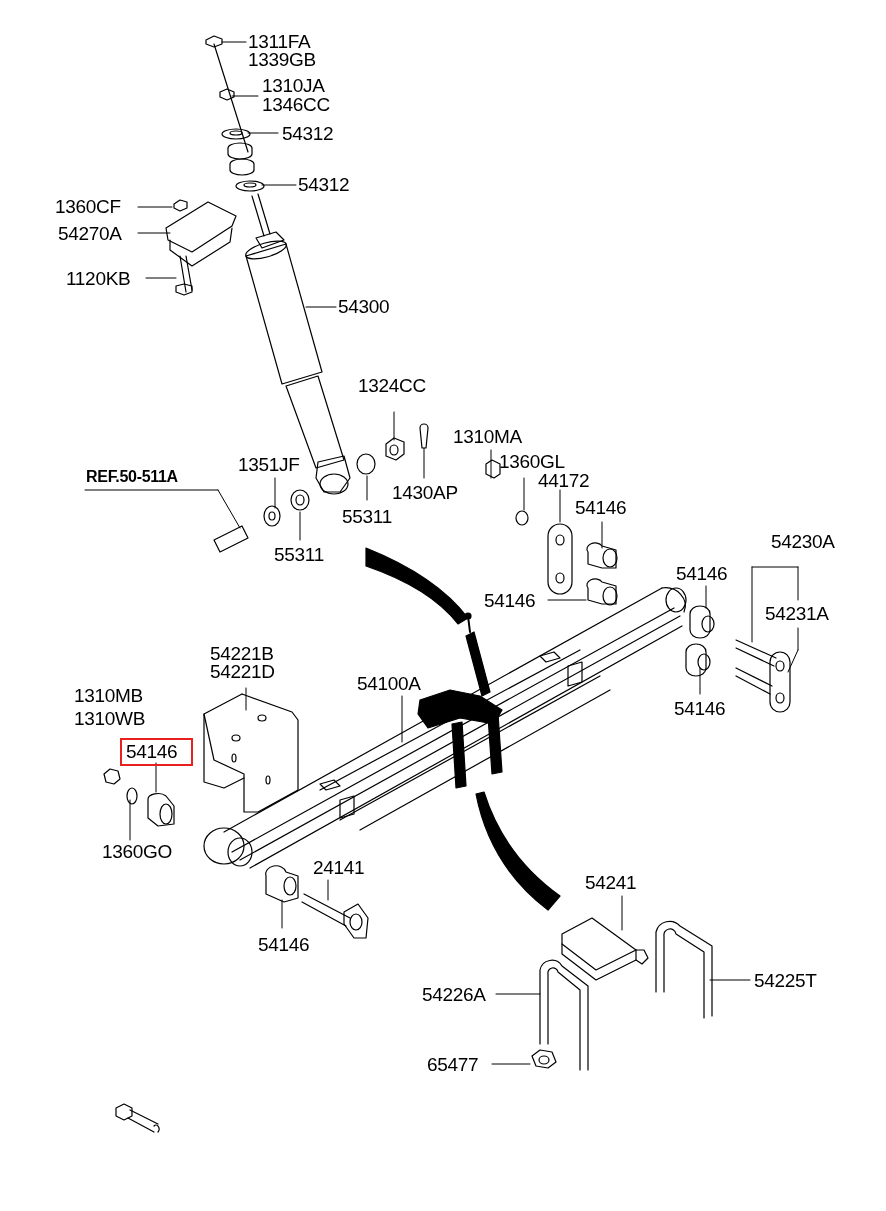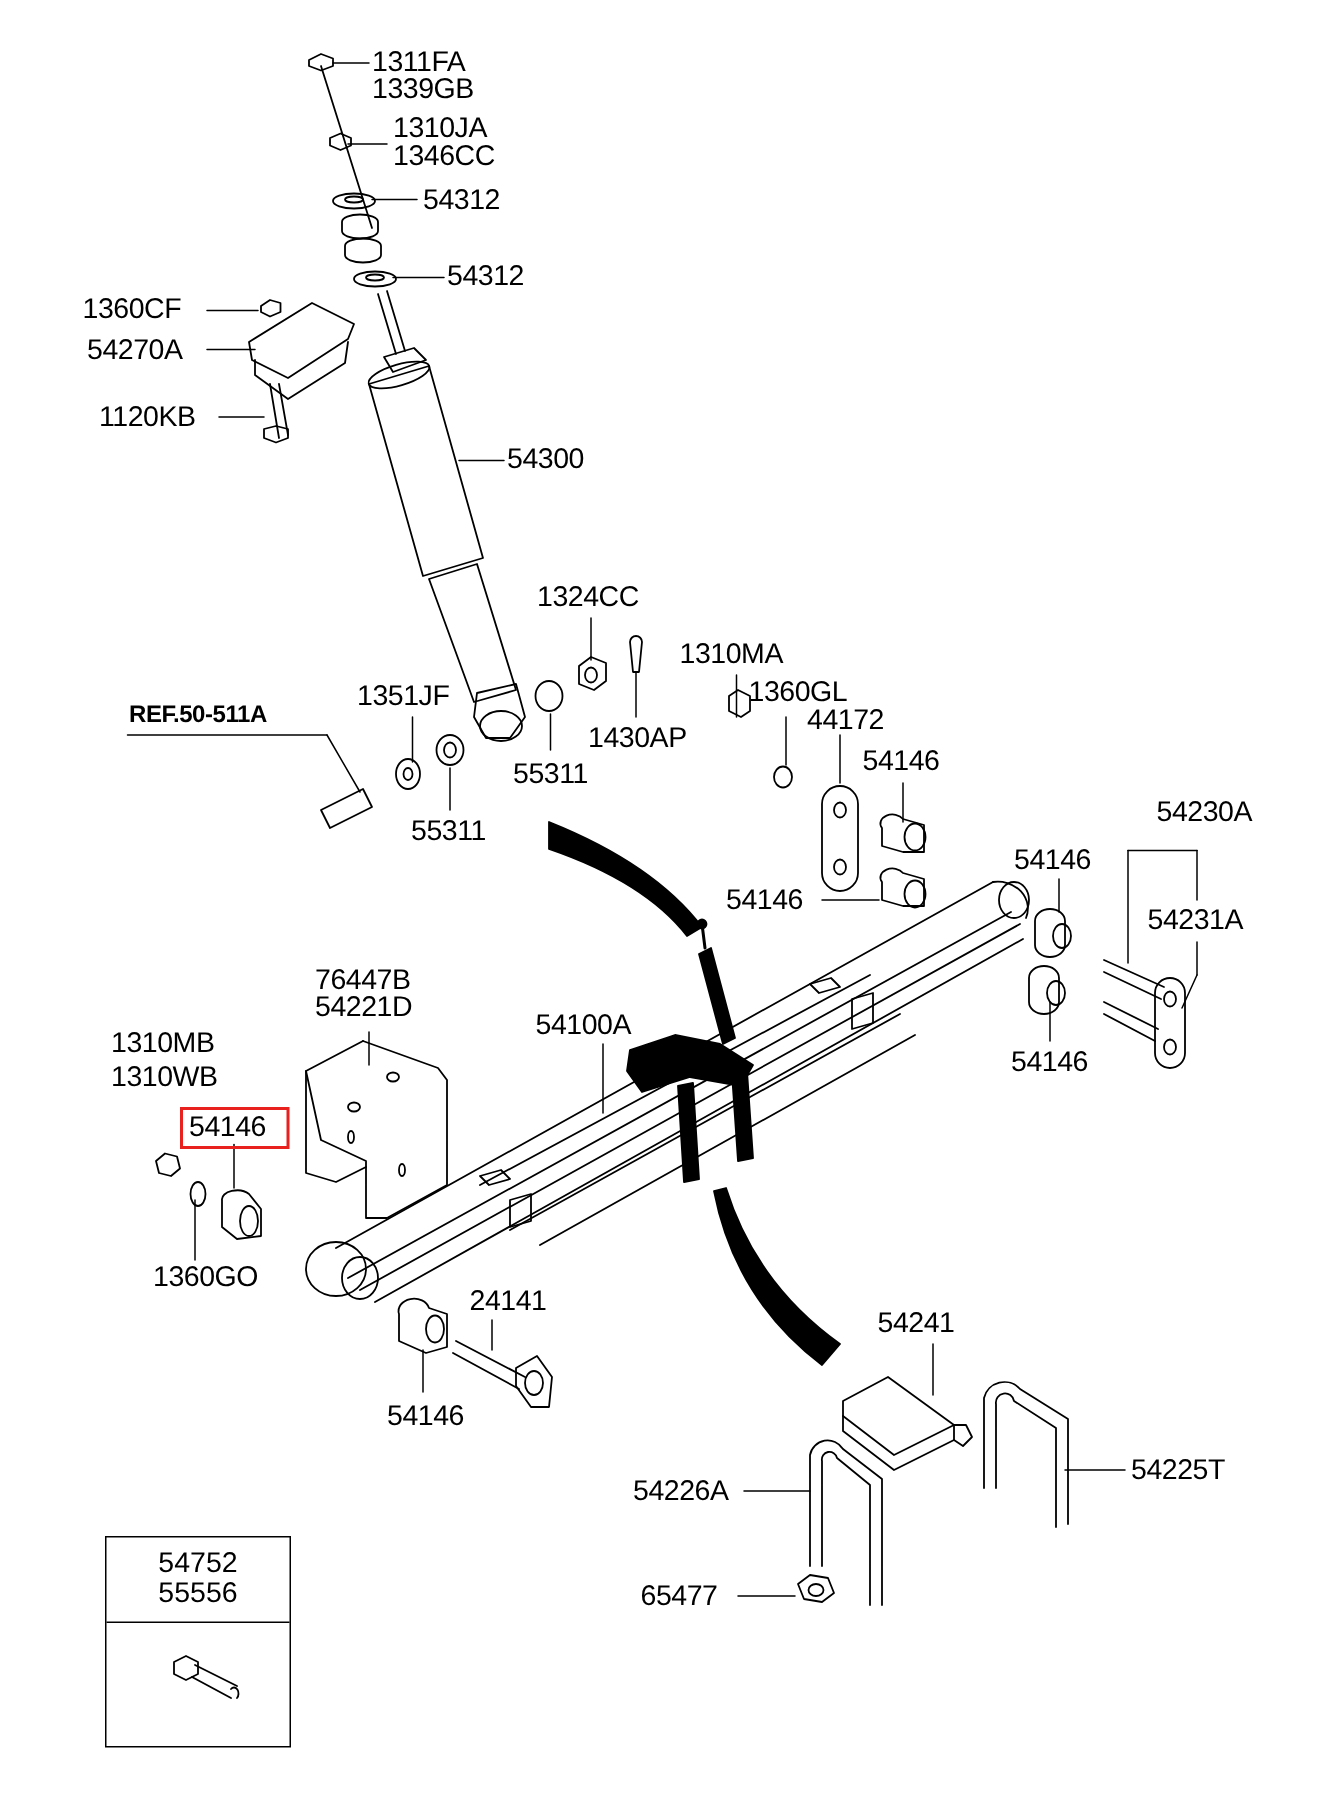--- a/index.html
+++ b/index.html
@@ -209,48 +209,43 @@
 <div class="lbl" style="left:248px;top:32px">1311FA</div>
 <div class="lbl" style="left:248px;top:50px">1339GB</div>
 <div class="lbl" style="left:262px;top:76px">1310JA</div>
 <div class="lbl" style="left:262px;top:95px">1346CC</div>
 <div class="lbl" style="left:282px;top:124px">54312</div>
 <div class="lbl" style="left:298px;top:175px">54312</div>
 <div class="lbl" style="left:55px;top:197px">1360CF</div>
 <div class="lbl" style="left:58px;top:224px">54270A</div>
 <div class="lbl" style="left:66px;top:269px">1120KB</div>
 <div class="lbl" style="left:338px;top:297px">54300</div>
-<div class="lbl" style="left:358px;top:389px">1324CC</div>
+<div class="lbl" style="left:358px;top:376px">1324CC</div>
 <div class="lbl" style="left:453px;top:427px">1310MA</div>
 <div class="lbl" style="left:238px;top:455px">1351JF</div>
 <div class="lbl" style="left:499px;top:452px">1360GL</div>
 <div class="lbl" style="left:392px;top:483px">1430AP</div>
 <div class="lbl ref" style="left:86px;top:467px">REF.50-511A</div>
 <div class="lbl" style="left:342px;top:507px">55311</div>
 <div class="lbl" style="left:274px;top:545px">55311</div>
 <div class="lbl" style="left:538px;top:471px">44172</div>
 <div class="lbl" style="left:575px;top:498px">54146</div>
 <div class="lbl" style="left:484px;top:591px">54146</div>
 <div class="lbl" style="left:676px;top:564px">54146</div>
 <div class="lbl" style="left:771px;top:532px">54230A</div>
 <div class="lbl" style="left:765px;top:604px">54231A</div>
 <div class="lbl" style="left:674px;top:699px">54146</div>
-<div class="lbl" style="left:210px;top:644px">76447B</div>
+<div class="lbl" style="left:210px;top:644px">54221B</div>
 <div class="lbl" style="left:210px;top:662px">54221D</div>
 <div class="lbl" style="left:357px;top:674px">54100A</div>
 <div class="lbl" style="left:74px;top:686px">1310MB</div>
 <div class="lbl" style="left:74px;top:709px">1310WB</div>
 <div class="hl" style="left: 120px; top: 738px; width: 73px; height: 28px; border-color: rgb(232, 32, 30);"></div>
 <div class="lbl" style="left:126px;top:742px">54146</div>
 <div class="lbl" style="left:102px;top:842px">1360GO</div>
 <div class="lbl" style="left:313px;top:858px">24141</div>
 <div class="lbl" style="left:258px;top:935px">54146</div>
 <div class="lbl" style="left:585px;top:873px">54241</div>
 <div class="lbl" style="left:422px;top:985px">54226A</div>
 <div class="lbl" style="left:754px;top:971px">54225T</div>
 <div class="lbl" style="left:427px;top:1055px">65477</div>
 
-<div class="legend-box">
-  <div class="legend-txt" style="top:8px">54752</div>
-  <div class="legend-txt" style="top:28px">55556</div>
-  <div class="legend-div"></div>
 </div>
-</div>
 
 </body></html>

